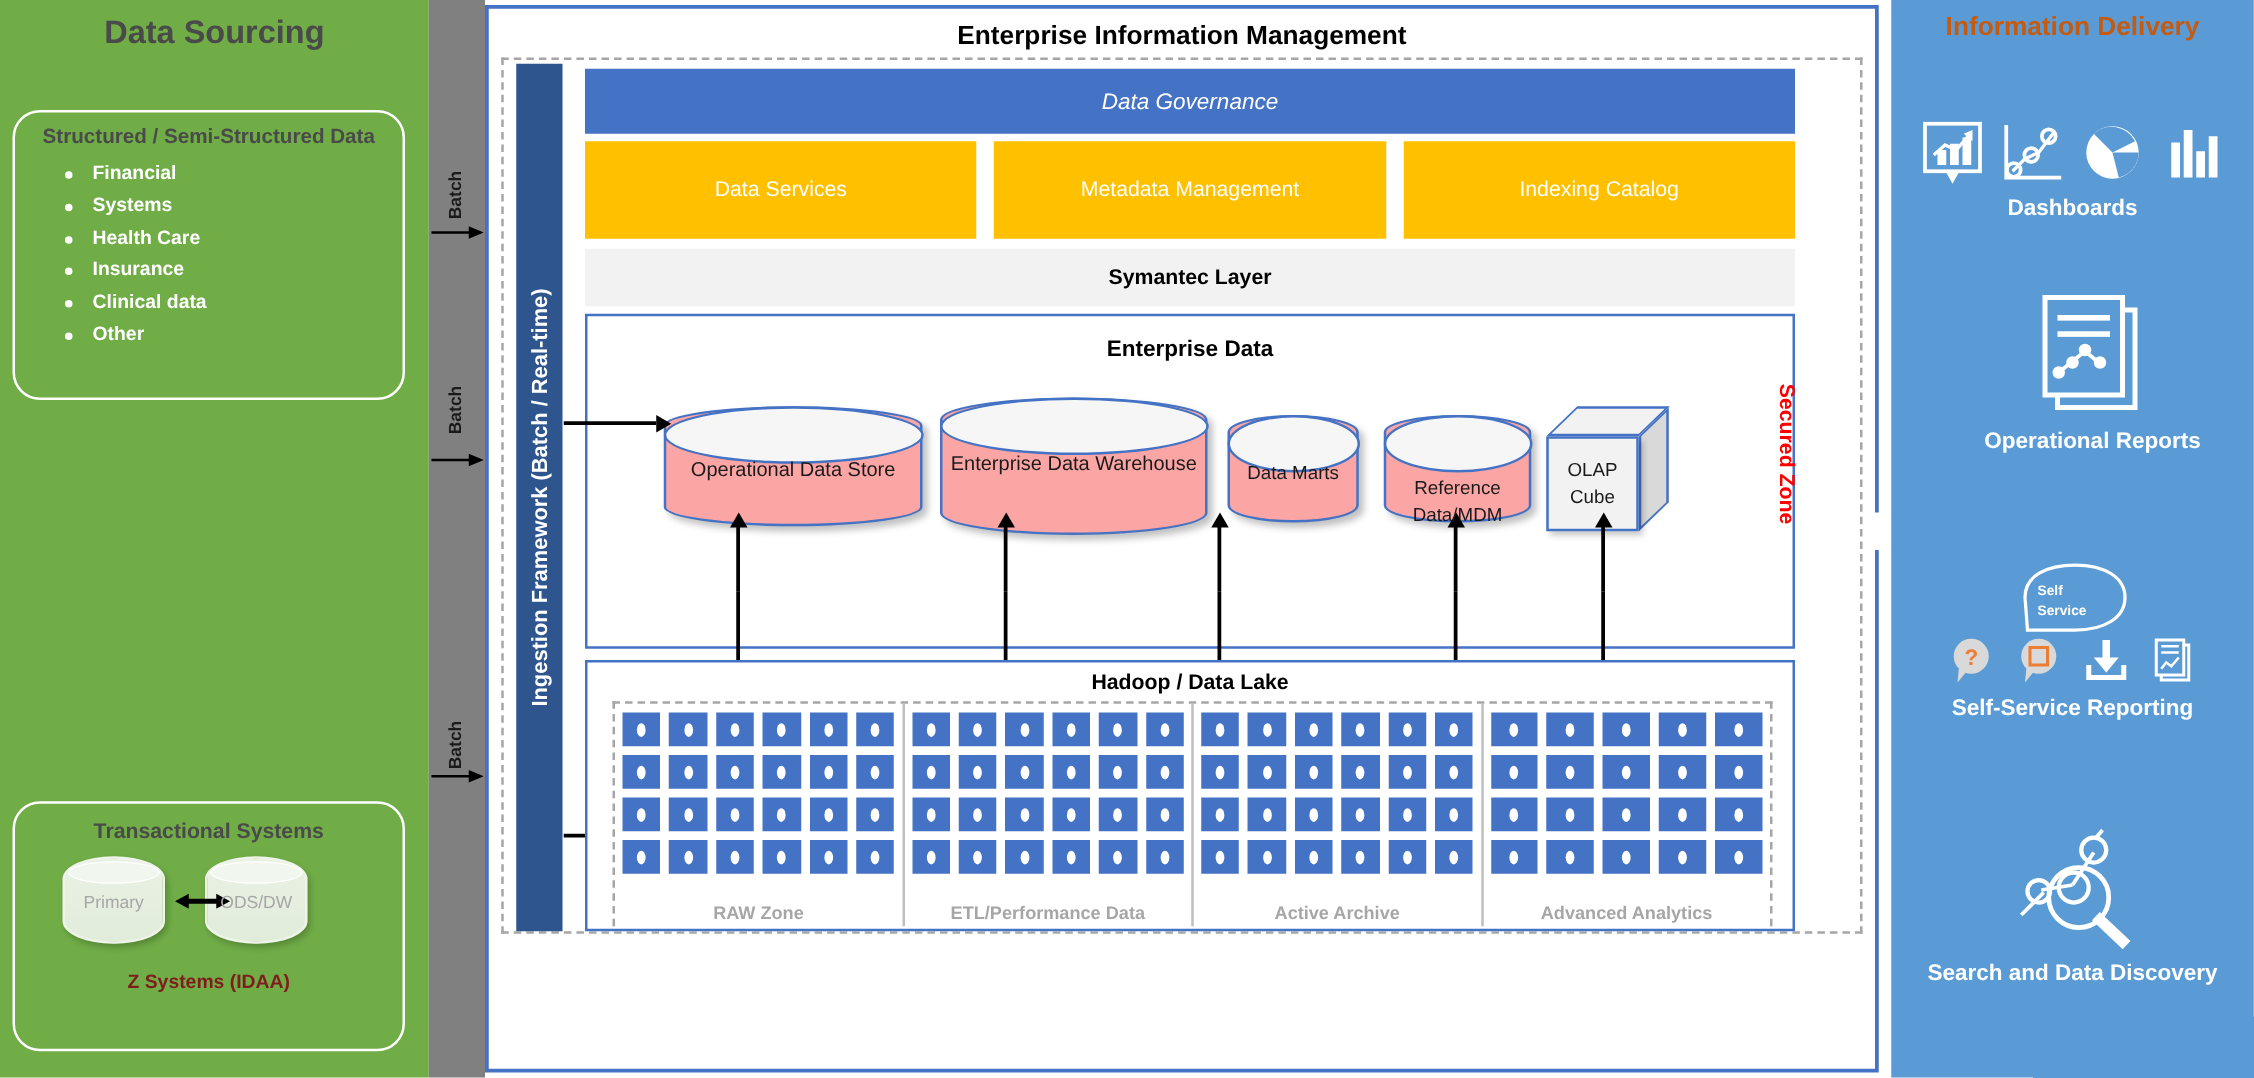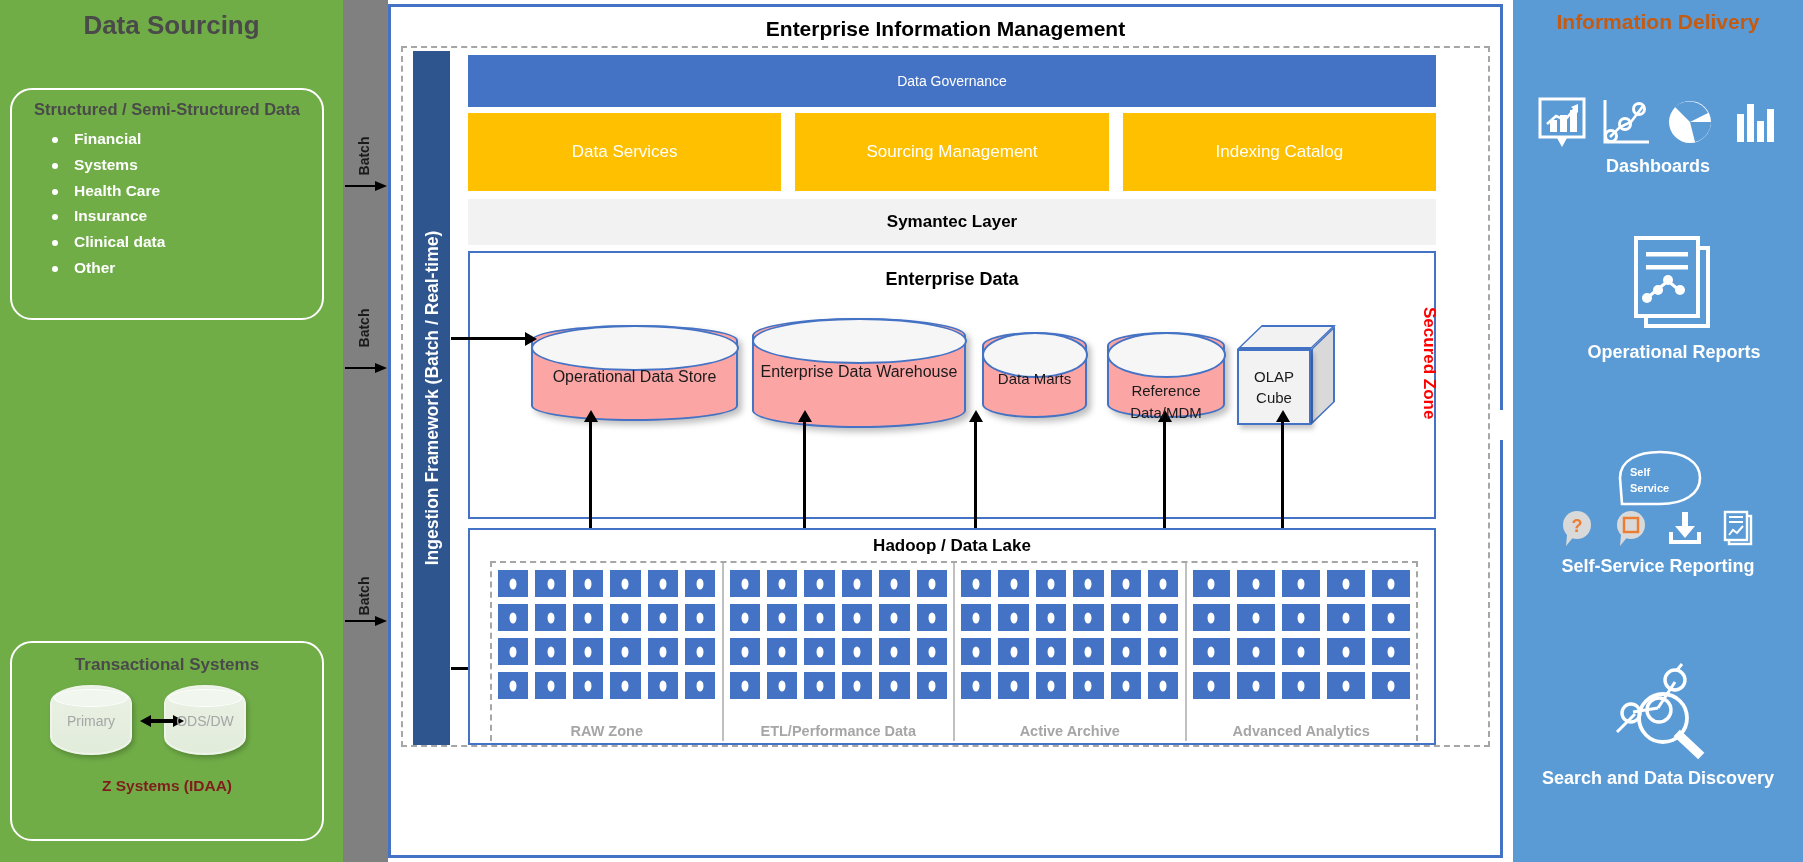--- a/index.html
+++ b/index.html
@@ -104,21 +104,22 @@
   .ingest-text{
     position:absolute; left:50%; top:50%;
     transform:translate(-50%,-50%) rotate(-90deg);
     white-space:nowrap; color:#ffffff; font-size:17.5px; font-weight:bold;
   }
 
   .gov-bar{
     position:absolute; left:77px; top:48px; width:968px; height:52px;
     background:#4472c4; color:#ffffff;
     display:flex; align-items:center; justify-content:center;
-    font-size:14px;
+    font-size:18px;
+    font-style:italic;
   }
   .gold-row{
     position:absolute; left:77px; top:106px; width:968px; height:78px;
     display:flex; gap:14px;
   }
   .gold-box{
     flex:1; background:#ffc000; color:#ffffff;
     display:flex; align-items:center; justify-content:center; font-size:17px;
   }
   .sym-bar{
@@ -300,21 +301,21 @@
     <div class="eim-dashed"></div>
 
     <div class="ingest-bar">
       <div class="ingest-text">Ingestion Framework (Batch / Real-time)</div>
     </div>
 
     <div class="gov-bar">Data Governance</div>
 
     <div class="gold-row">
       <div class="gold-box">Data Services</div>
-      <div class="gold-box">Sourcing Management</div>
+      <div class="gold-box">Metadata Management</div>
       <div class="gold-box">Indexing Catalog</div>
     </div>
 
     <div class="sym-bar">Symantec Layer</div>
 
     <div class="ent-data">
       <div class="ent-data-title">Enterprise Data</div>
 
       <div class="cyl" style="left:61px; top:72px; width:207px; height:96px;">
         <div class="cyl-txt" style="top:38px;">Operational Data Store</div>

